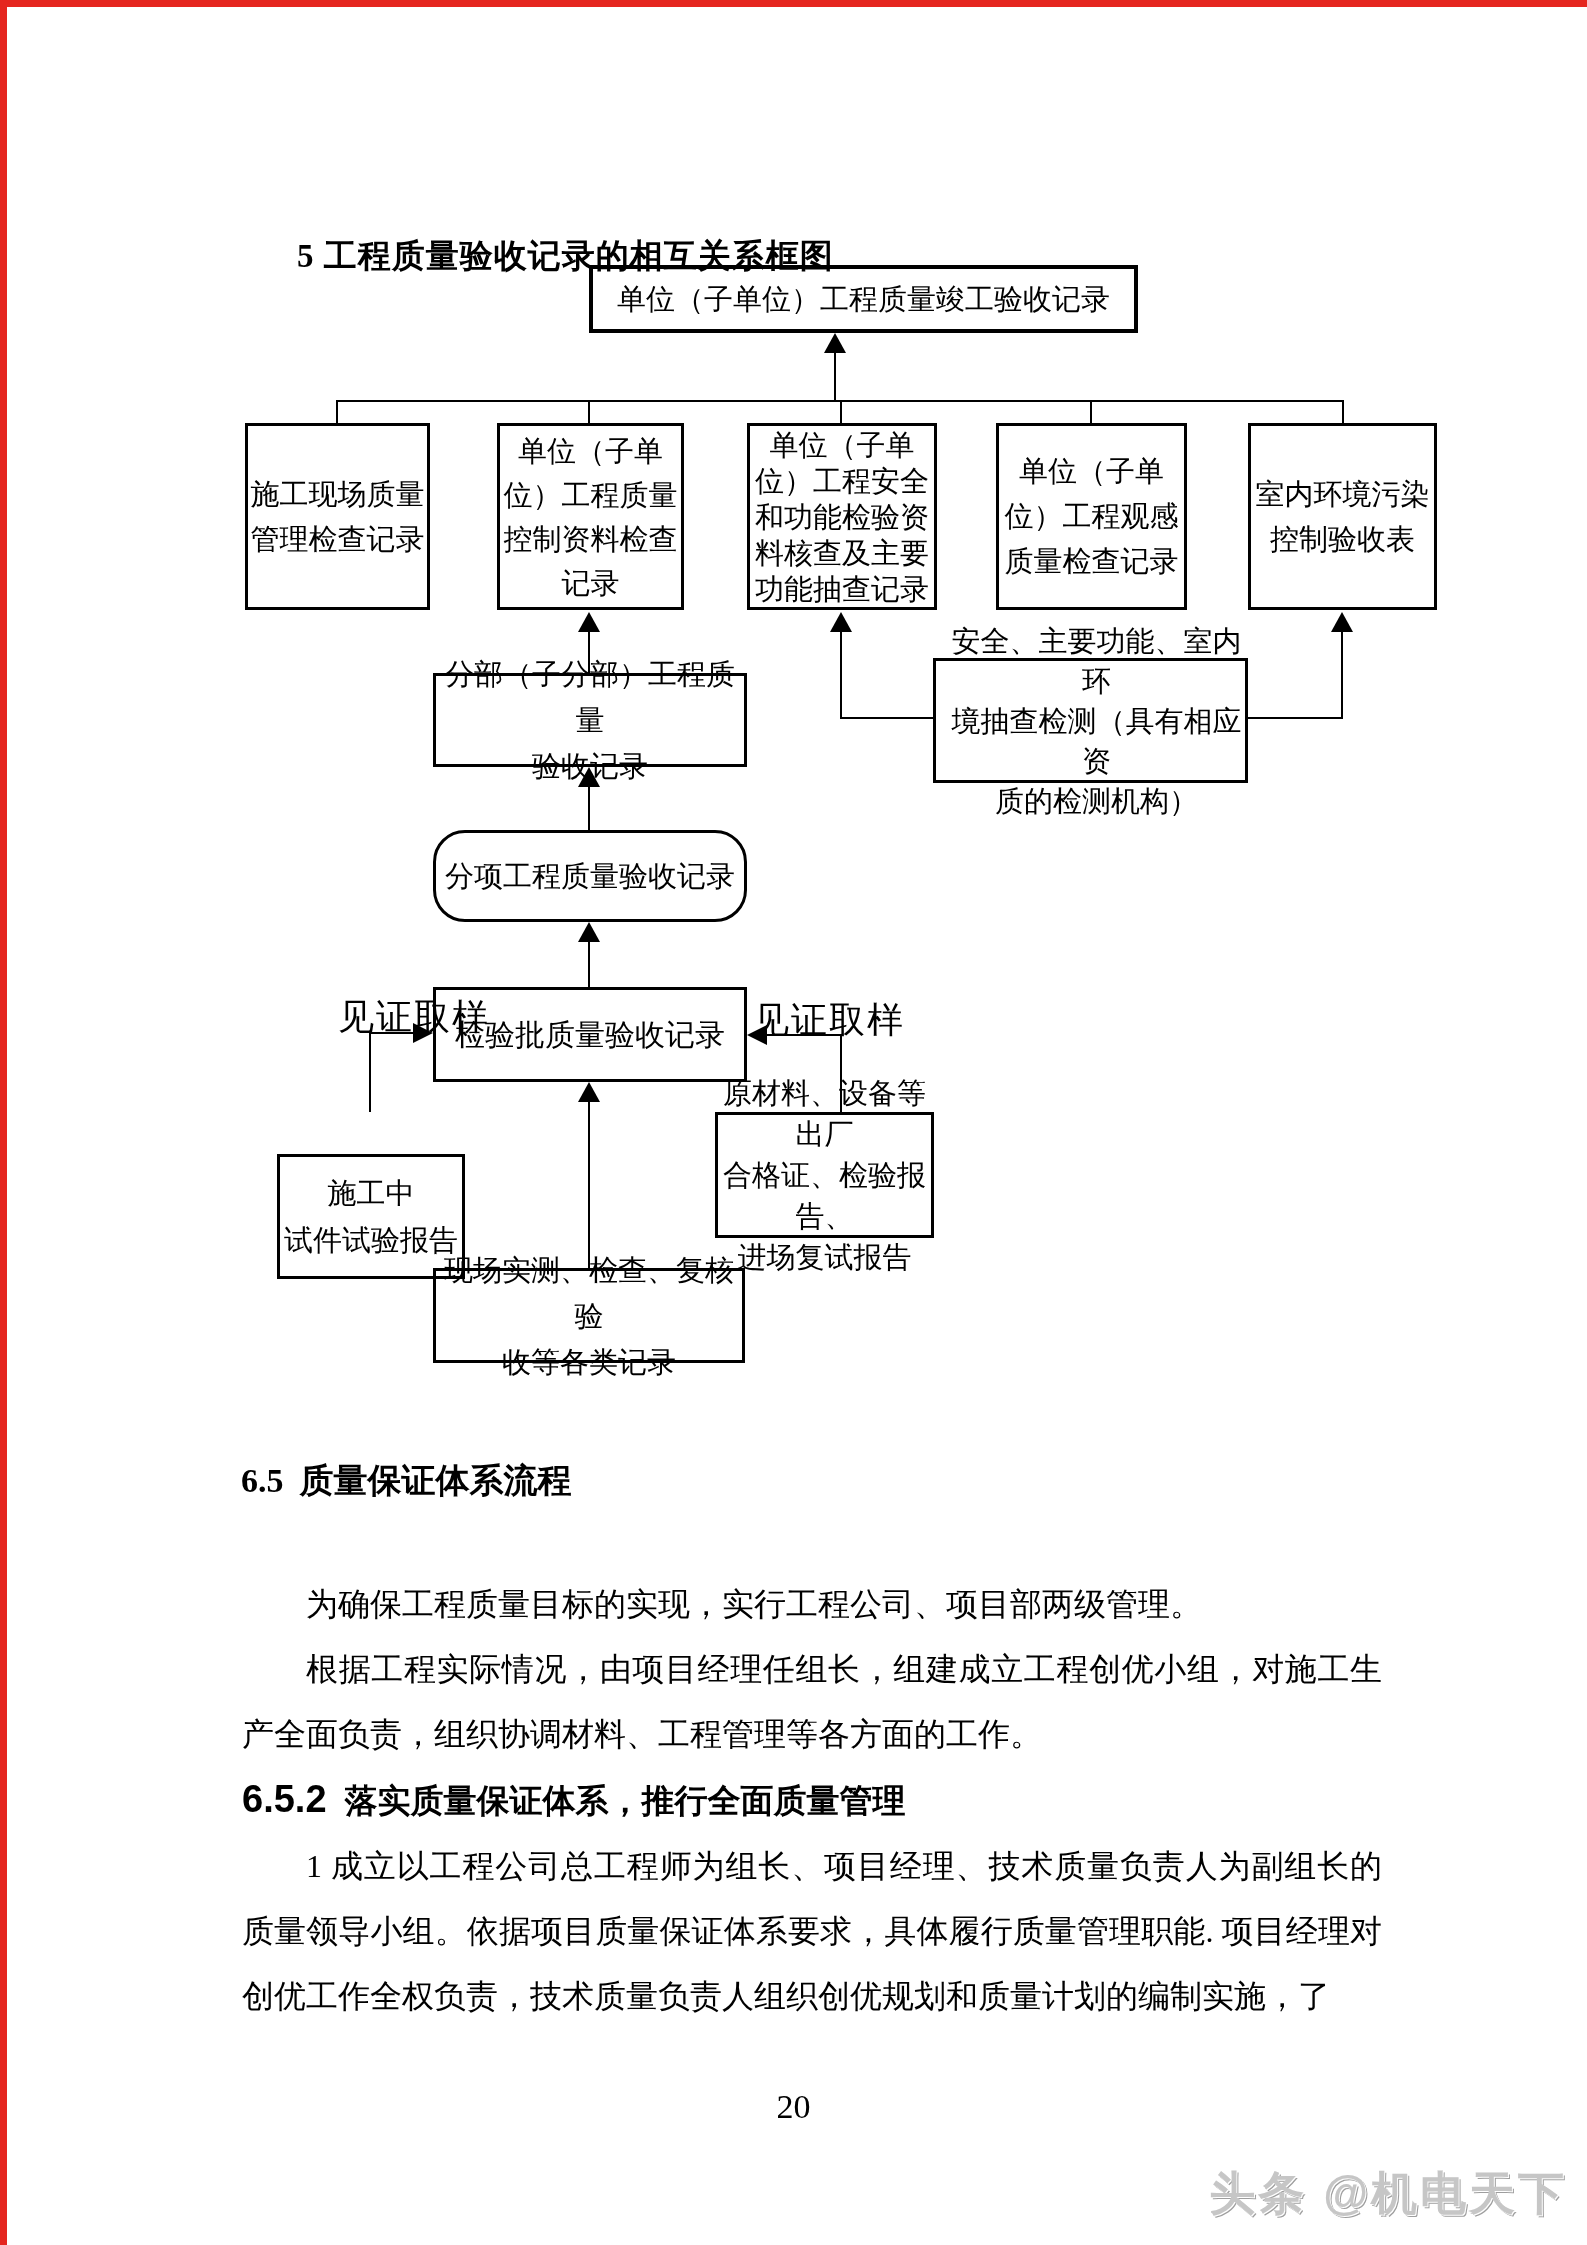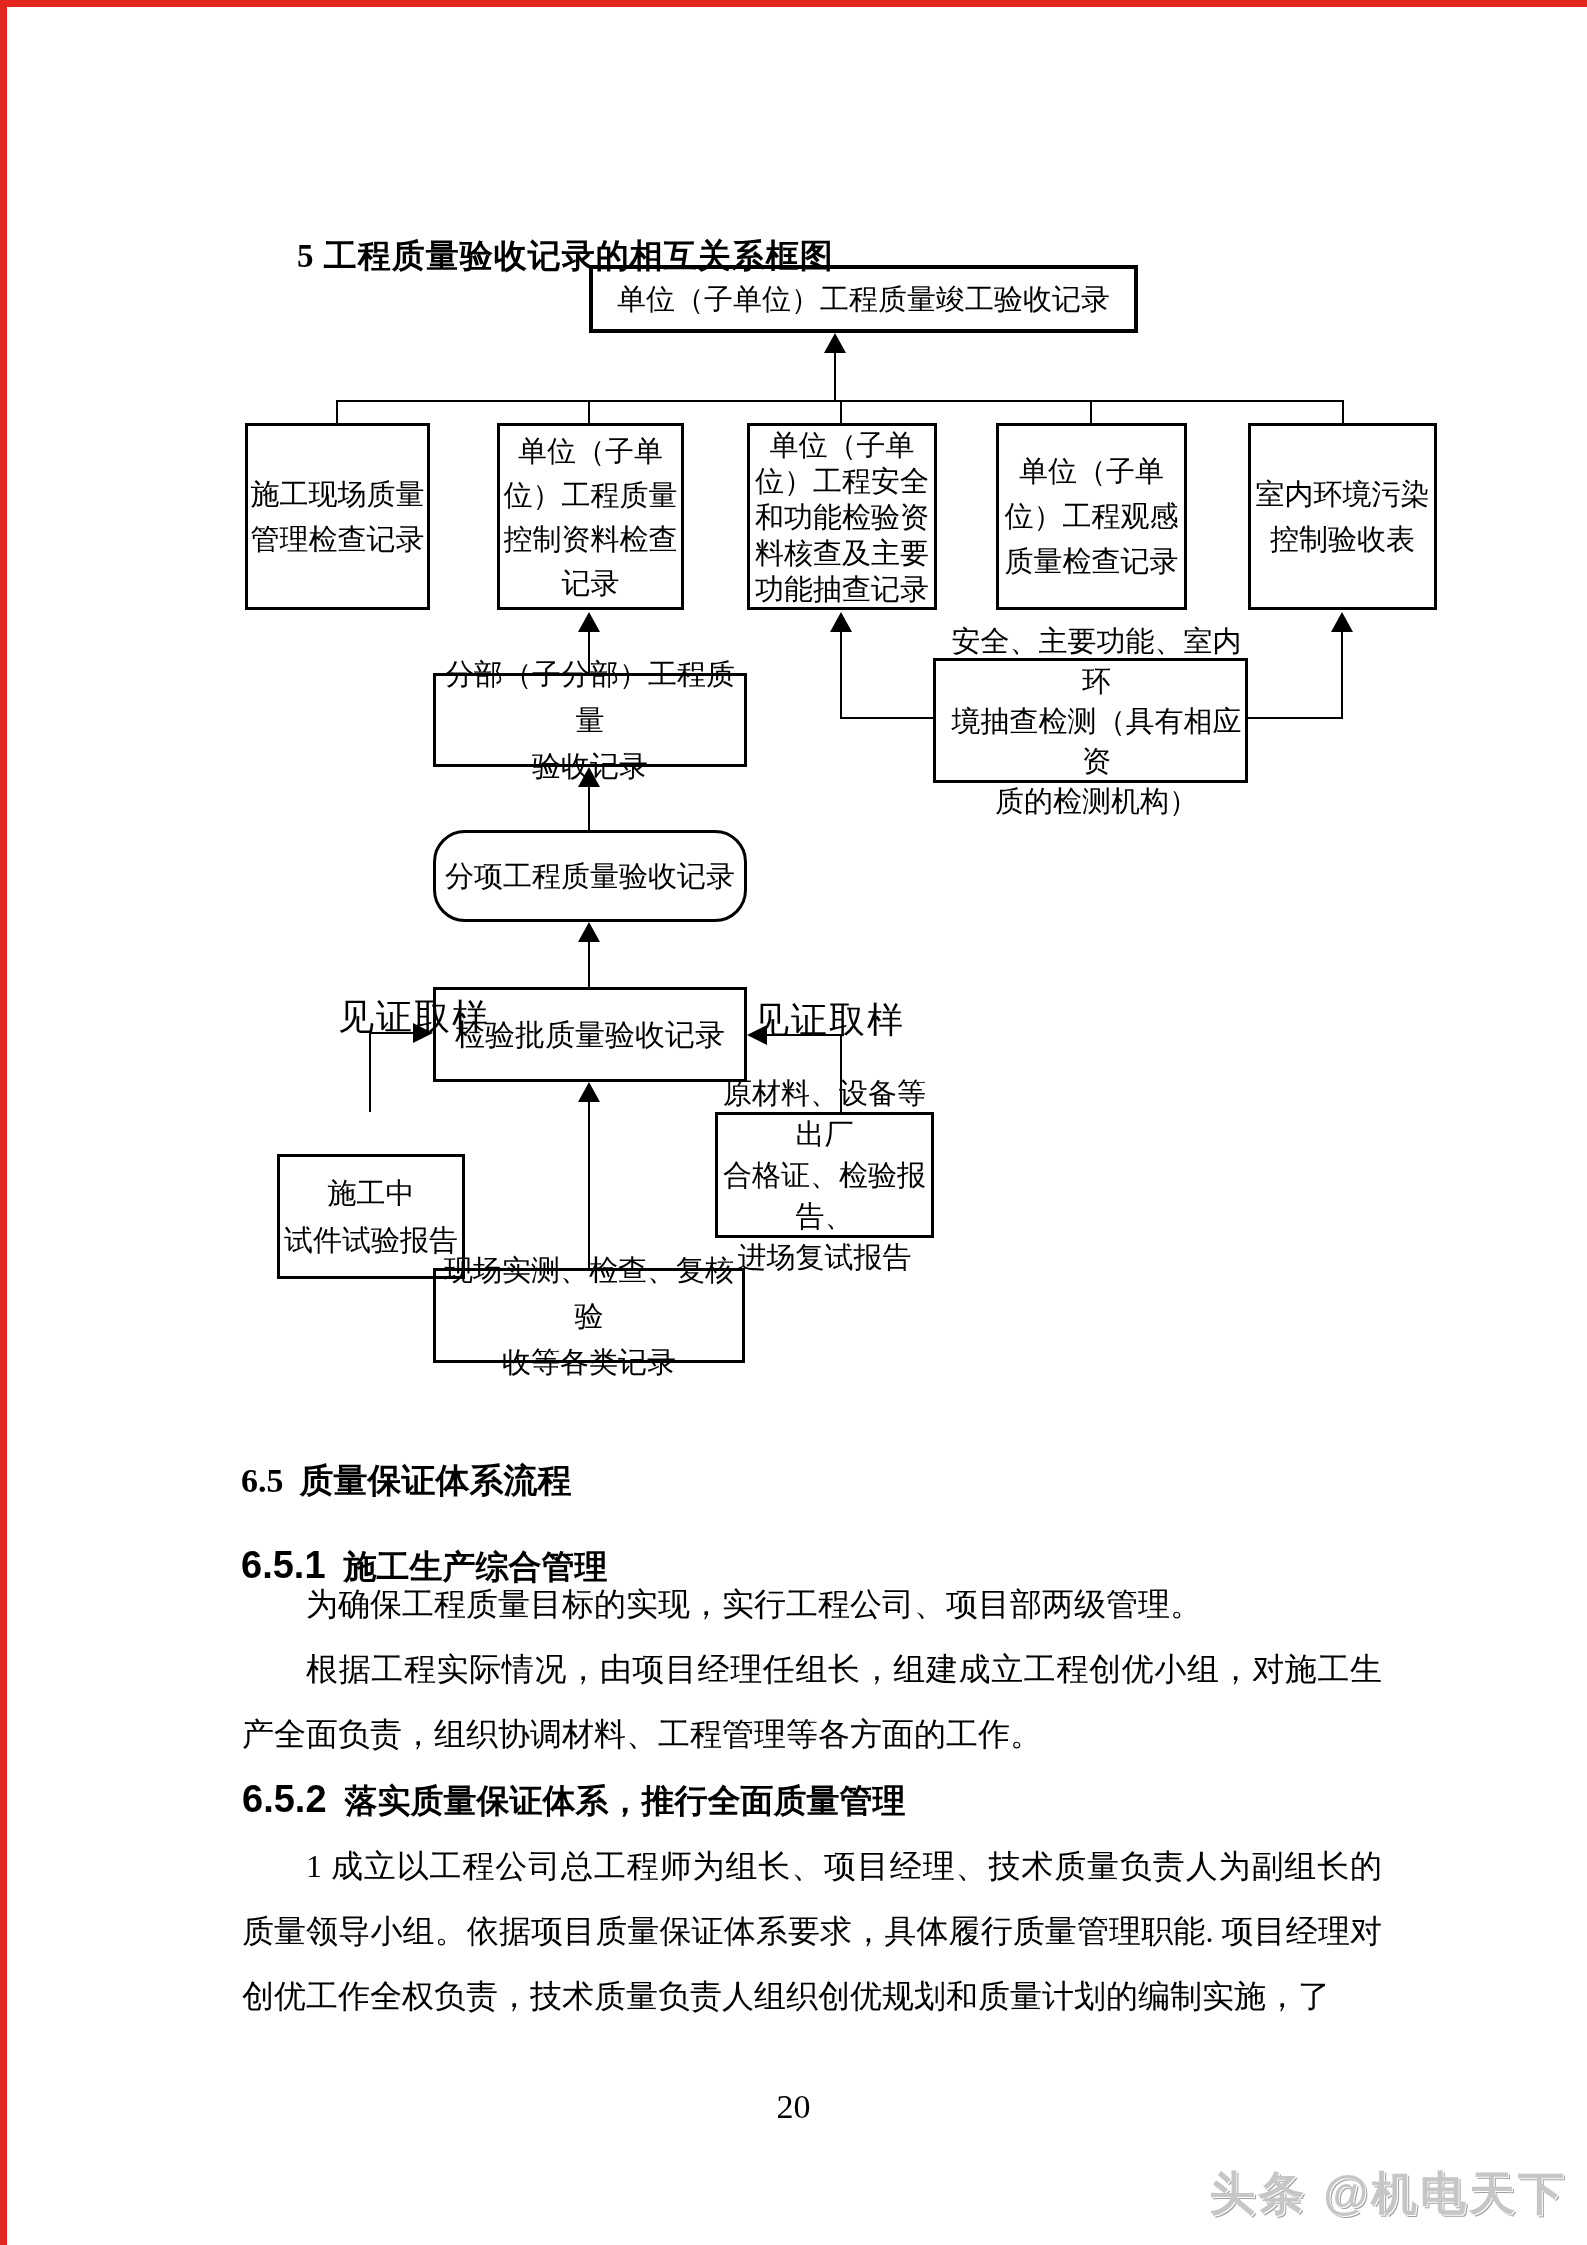--- a/index.html
+++ b/index.html
@@ -140,23 +140,20 @@
     <div class="ah-up" style="left:578px; top:1082px;"></div>
     <div class="line" style="left:588px; top:1100px; width:2px; height:168px;"></div>
     <div class="fbox" style="left:433px; top:1268px; width:312px; height:95px; line-height:46px;">现场实测、检查、复核验
 收等各类记录</div>
   </div>
 
   <div class="h65">
     <span class="num">6.5</span><span>质量保证体系流程</span>
   </div>
 
-  <div class="h651">
-    <span class="hnum">6.5.1</span><span class="htxt">施工生产综合管理</span>
-  </div>
 
   <div class="textcol">
     <p>为确保工程质量目标的实现，实行工程公司、项目部两级管理。</p>
     <p>根据工程实际情况，由项目经理任组长，组建成立工程创优小组，对施工生产全面负责，组织协调材料、工程管理等各方面的工作。</p>
     <div class="h652">
       <span class="hnum">6.5.2</span><span class="htxt">落实质量保证体系，推行全面质量管理</span>
     </div>
     <p>1 成立以工程公司总工程师为组长、项目经理、技术质量负责人为副组长的质量领导小组。依据项目质量保证体系要求，具体履行质量管理职能. 项目经理对创优工作全权负责，技术质量负责人组织创优规划和质量计划的编制实施，了</p>
   </div>
 

